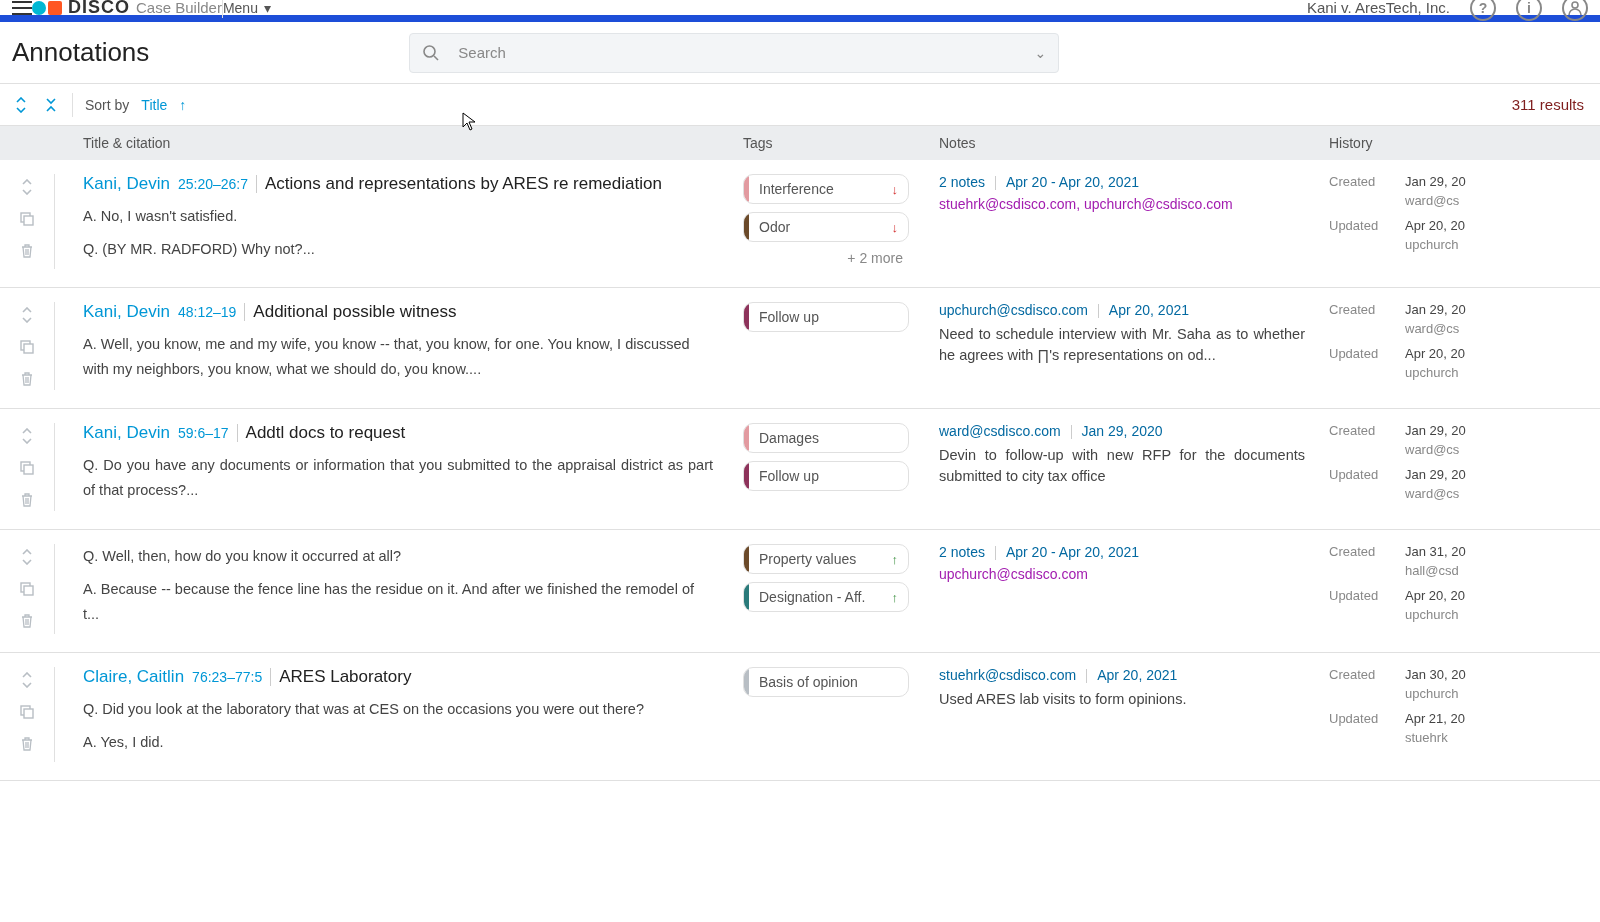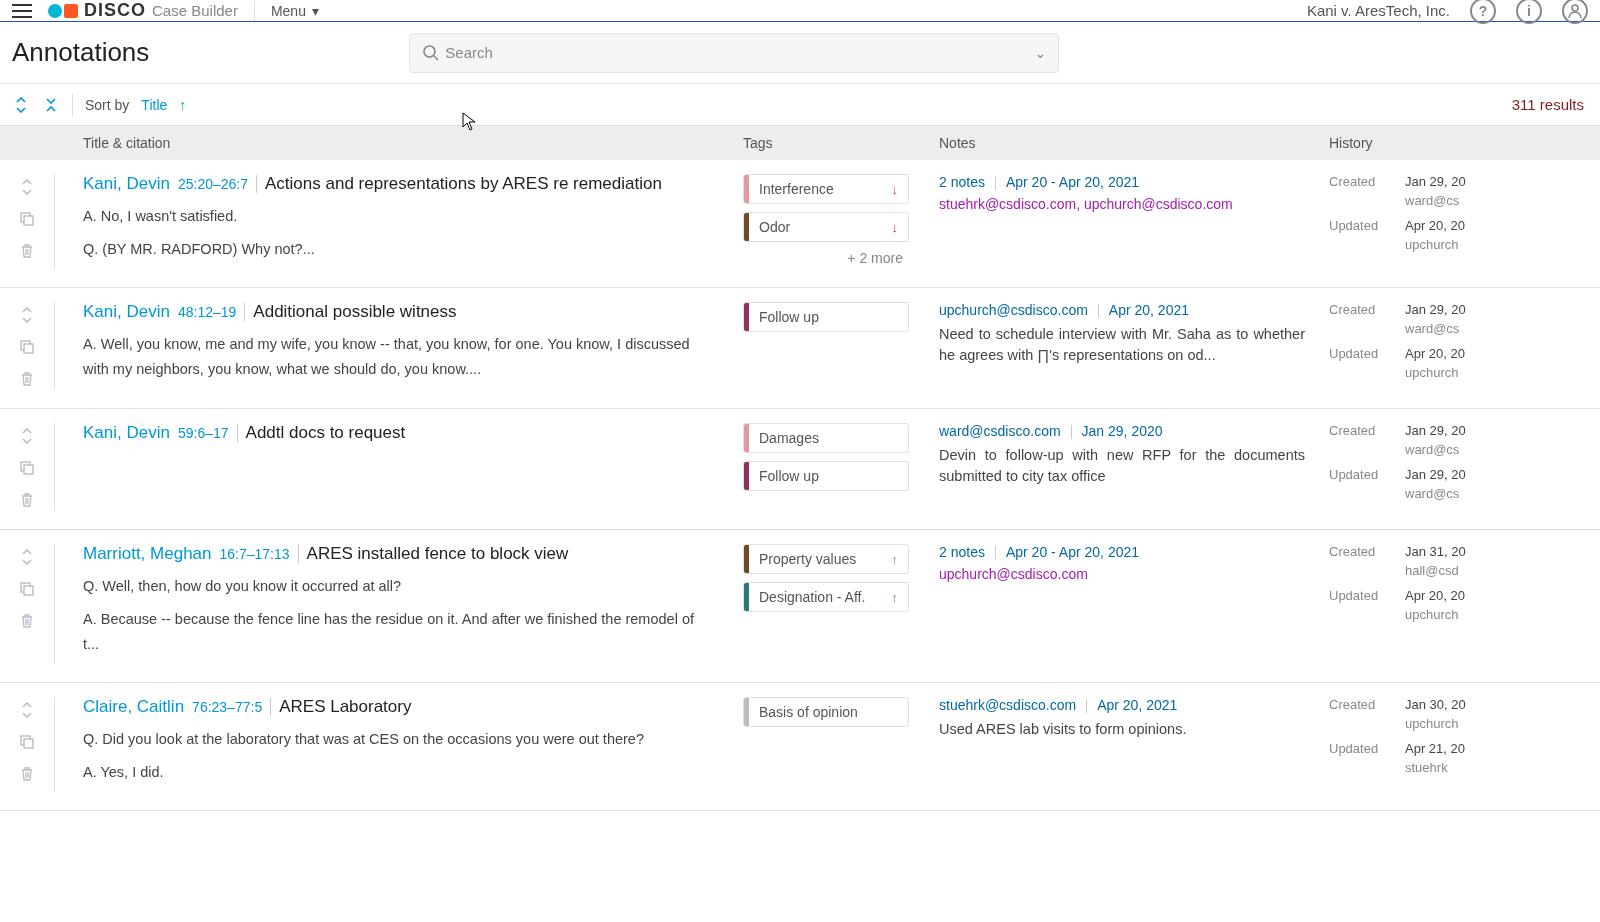--- a/index.html
+++ b/index.html
@@ -1,39 +1,39 @@
 <!DOCTYPE html>
 <html><head>
 <meta charset="utf-8">
 <style>
 * { box-sizing: border-box; margin: 0; padding: 0; }
 body { font-family: -apple-system, BlinkMacSystemFont, 'Segoe UI', sans-serif; font-size: 14px; color: #333; background: #fff; overflow-x: hidden; }
 
 
-.topbar { display: flex; align-items: center; height: 22px; border-bottom: 1px solid #1d4ed8; padding: 0 12px; gap: 16px; justify-content: space-between; }
+.topbar { display: flex; align-items: center; height: 22px; border-bottom: 7px solid #1d4ed8; padding: 0 12px; gap: 0; justify-content: space-between; }
 .hamburger { width: 20px; height: 14px; display: flex; flex-direction: column; justify-content: space-between; cursor: pointer; }
 .hamburger span { height: 2px; background: #333; }
 .logo-wrap { display: flex; align-items: center; gap: 6px; }
 .logo-dots { display: flex; gap: 2px; }
 .logo-dots .d { width: 14px; height: 14px; border-radius: 50%; }
 .logo-dots .d1 { background: #00b8d4; }
 .logo-dots .d2 { background: #ff5722; border-radius: 2px; }
 .logo-text { font-weight: 700; font-size: 18px; letter-spacing: 1px; }
 .logo-sub { color: #888; font-size: 15px; }
 .topbar-divider { width: 1px; height: 20px; background: #e0e0e0; }
 .menu-btn { display: flex; align-items: center; gap: 6px; color: #555; cursor: pointer; }
 .topbar-right { margin-left: auto; display: flex; align-items: center; gap: 20px; }
 .case-name { color: #555; font-size: 15px; }
 .icon-circle { width: 26px; height: 26px; border: 2px solid #888; border-radius: 50%; display: flex; align-items: center; justify-content: center; color: #888; font-size: 14px; font-weight: bold; cursor: pointer; }
 
 
 .header-row { display: flex; align-items: center; height: 62px; padding: 0 12px; border-bottom: 1px solid #e0e0e0; }
 .page-title { font-size: 26px; font-weight: 500; color: #222; }
 .search-wrap { margin-left: 260px; position: relative; }
-.search-box { width: 650px; height: 40px; background: #f3f5f7; border: 1px solid #e2e5e8; border-radius: 4px; display: flex; align-items: center; padding: 0 12px; gap: 5px; }
+.search-box { width: 650px; height: 40px; background: #f3f5f7; border: 1px solid #e2e5e8; border-radius: 4px; display: flex; align-items: center; padding: 0 12px; gap: 18px; }
 .search-box input { flex: 1; border: none; background: transparent; font-size: 15px; color: #555; outline: none; }
 .search-box input::placeholder { color: #888; }
 .search-caret { color: #888; cursor: pointer; }
 
 
 .sort-row { display: flex; align-items: center; height: 42px; padding: 0 12px; border-bottom: 1px solid #e0e0e0; gap: 12px; }
 .sort-icons { display: flex; gap: 12px; }
 .chev-updown, .chev-d { width: 18px; height: 18px; color: #0097d6; cursor: pointer; display:flex; align-items:center; justify-content:center;}
 .sort-divider { width: 1px; height: 24px; background: #e0e0e0; }
 .sort-label { color: #555; }
@@ -57,21 +57,21 @@
 .row-main { width: 688px; padding-left: 28px; padding-right: 30px; }
 .row-heading { display: flex; align-items: baseline; gap: 8px; flex-wrap: wrap; margin-bottom: 10px;}
 .deponent { color: #0097d6; font-size: 17px; font-weight: 500; }
 .citation { color: #0097d6; font-size: 14px; }
 .title-divider { width: 1px; height: 18px; background: #ccc; align-self: center;}
 .ann-title { color: #222; font-size: 17px; font-weight: 400; }
 .excerpt { color: #444; font-size: 14.5px; line-height: 1.7; }
 .excerpt.justify { text-align: justify; }
 
 .row-tags { width: 196px; display: flex; flex-direction: column; gap: 8px; padding-right: 30px; }
-.tag { display: flex; align-items: center; height: 30px; border: 1px solid #e0e0e0; border-radius: 3px; overflow: hidden; background:#fff;}
+.tag { display: flex; align-items: center; height: 30px; border: 1px solid #e0e0e0; border-radius: 10px; overflow: hidden; background:#fff;}
 .tag-bar { width: 5px; height: 100%; }
 .tag-label { flex: 1; padding: 0 10px; color: #555; font-size: 14px; }
 .tag-arrow { padding-right: 10px; font-size: 13px; }
 .tag-arrow.down { color: #d32f2f; }
 .tag-arrow.up { color: #388e3c; }
 .more-tags { text-align: right; color: #888; font-size: 14px; padding-right: 6px;}
 
 .row-notes { width: 390px; padding-right: 24px; }
 .notes-meta { display: flex; gap: 10px; color: #0369a1; font-size: 14px; margin-bottom: 6px; align-items:flex-end;}
 .notes-meta .nd { width:1px; height:14px; background:#ccc;}
@@ -305,20 +305,21 @@
           </svg>
         </span>
       </div>
       <div class="row-main">
         <div class="row-heading">
     <span class="deponent">Kani, Devin</span>
     <span class="citation">59:6–17</span>
     <span class="title-divider"></span>
     <span class="ann-title">Addtl docs to request</span>
         </div>
+        <div class="excerpt justify" style="margin-bottom: 8px;">Q. Do you have any documents or information that you submitted to the appraisal district as part of that process?...</div>
       </div>
       <div class="row-tags">
         <div class="tag">
           <div class="tag-bar" style="background:#e29aa0"></div>
           <span class="tag-label">Damages</span>
         </div>
         <div class="tag">
           <div class="tag-bar" style="background:#8d335b"></div>
           <span class="tag-label">Follow up</span>
         </div>
@@ -357,26 +358,20 @@
             <rect x="5" y="5" width="9" height="9" fill="#fff" stroke="#b8bec4" stroke-width="1.4"></rect>
           </svg>
         </span>
     <span class="gutter-icon">
           <svg width="14" height="16" viewBox="0 0 14 16">
             <path d="M2 4h10M5 4V2h4v2M3 4l1 10h6l1-10M6 6v6M8 6v6" fill="none" stroke="#b8bec4" stroke-width="1.3"></path>
           </svg>
         </span>
       </div>
       <div class="row-main">
-        <div class="row-heading">
-    <span class="deponent">Marriott, Meghan</span>
-    <span class="citation">16:7–17:13</span>
-    <span class="title-divider"></span>
-    <span class="ann-title">ARES installed fence to block view</span>
-        </div>
         <div class="excerpt" style="margin-bottom: 8px;">Q. Well, then, how do you know it occurred at all?</div>
         <div class="excerpt" style="margin-bottom: 8px;">A. Because -- because the fence line has the residue on it. And after we finished the remodel of t...</div>
       </div>
       <div class="row-tags">
         <div class="tag">
           <div class="tag-bar" style="background:#6b4a2a"></div>
           <span class="tag-label">Property values</span>
           <span class="tag-arrow up">↑</span>
         </div>
         <div class="tag">

